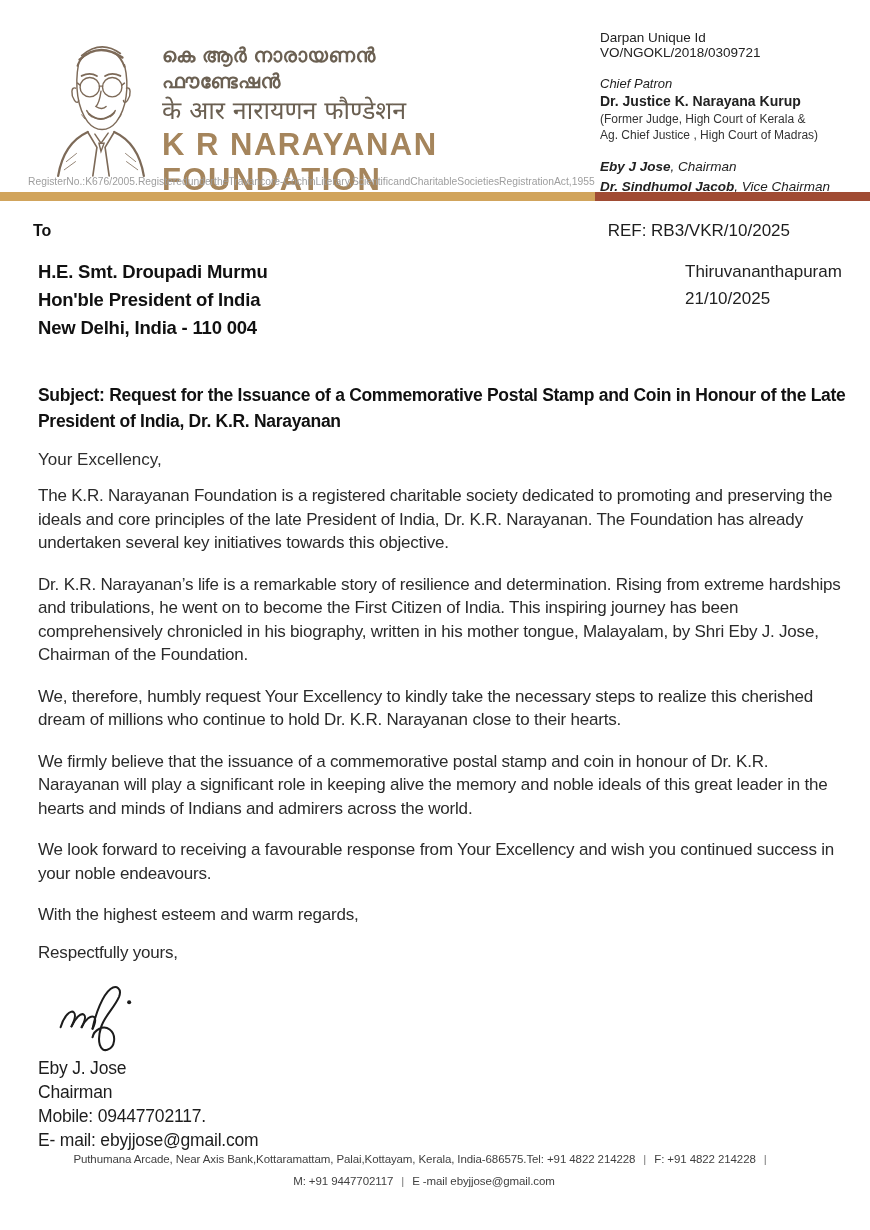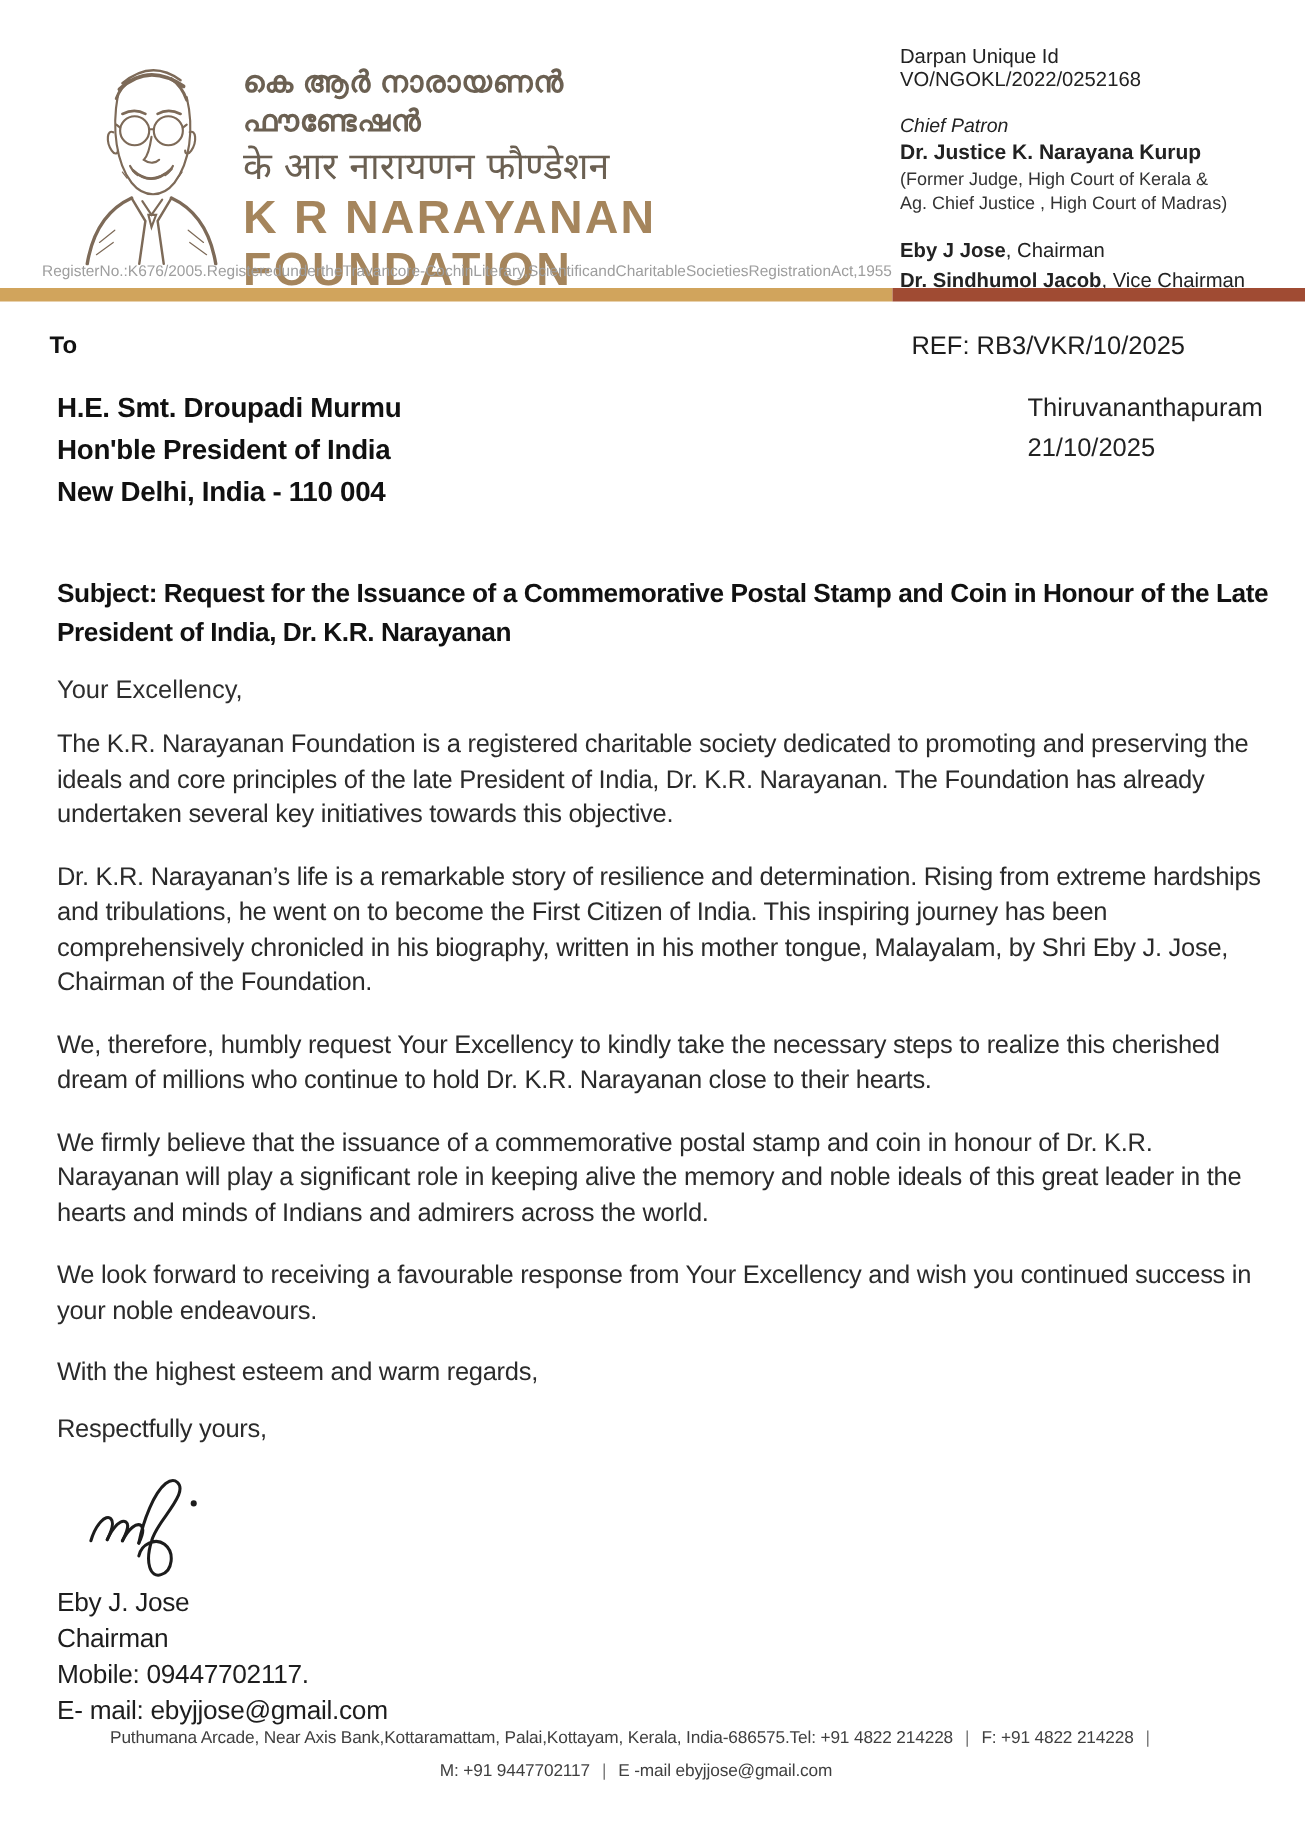--- a/index.html
+++ b/index.html
@@ -13,21 +13,21 @@
   .portrait { position:absolute; left:50px; top:32px; width:102px; height:145px; }
   .logo-block { position:absolute; left:162px; top:42px; width:330px; }
   .org-ml { font-size:20px; font-weight:700; color:#6b6052; letter-spacing:0.5px; line-height:26px; }
   .org-hi { font-size:25px; color:#6b6052; line-height:33px; font-family:"DejaVu Sans","Liberation Sans",sans-serif; }
   .org-en { font-size:31px; font-weight:700; color:#a5855c; letter-spacing:1.5px; line-height:35px; }
   .patron-block { position:absolute; left:600px; top:30px; width:262px; font-size:13px; color:#222; }
   .darpan { font-size:13.5px; margin-bottom:16px; }
   .patron-label { font-style:italic; font-size:13px; margin-bottom:2px; }
   .patron-name { font-weight:700; font-size:14px; margin-bottom:2px; }
   .patron-detail { font-size:12px; line-height:16px; color:#333; }
-  .officers { margin-top:14px; font-size:13.5px; line-height:20px; }
+  .officers { margin-top:14px; font-size:13.5px; line-height:20px;font-style:italic; }
   .officer-name { font-weight:700; }
   .register-line { position:absolute; left:28px; top:176px; width:439px;
     font-size:10.3px; color:#9e9e9e; letter-spacing:0px; white-space:nowrap; }
   .bar { position:absolute; left:0; top:192px; width:870px; height:9px; }
   .bar .gold { position:absolute; left:0; top:0; width:595px; height:9px; }
   .bar .maroon { position:absolute; left:595px; top:0; width:275px; height:9px; }
   
   .ref { position:absolute; top:221px; right:80px; font-size:17px; color:#1d1d1d; }
   .to { position:absolute; top:222px; left:33px; font-size:16px; font-weight:700; color:#111; }
   .recipient { position:absolute; top:258px; left:38px; font-size:18.5px; font-weight:700;
@@ -89,21 +89,21 @@
   </svg>
 
   <div class="logo-block">
     <div class="org-ml">കെ ആർ നാരായണൻ ഫൗണ്ടേഷൻ</div>
     <div class="org-hi">के आर नारायणन फौण्डेशन</div>
     <div class="org-en">K R NARAYANAN</div>
     <div class="org-en">FOUNDATION</div>
   </div>
 
   <div class="patron-block">
-    <div class="darpan">Darpan Unique Id VO/NGOKL/2022/0252168</div>
+    <div class="darpan">Darpan Unique Id VO/NGOKL/2018/0309721</div>
     <div class="patron-label">Chief Patron</div>
     <div class="patron-name">Dr. Justice K. Narayana Kurup</div>
     <div class="patron-detail">(Former Judge, High Court of Kerala &amp;</div>
     <div class="patron-detail">Ag. Chief Justice , High Court of Madras)</div>
     <div class="officers">
       <div><span class="officer-name">Eby J Jose</span><span>, Chairman</span></div>
       <div><span class="officer-name">Dr. Sindhumol Jacob</span><span>, Vice Chairman</span></div>
     </div>
   </div>
 

